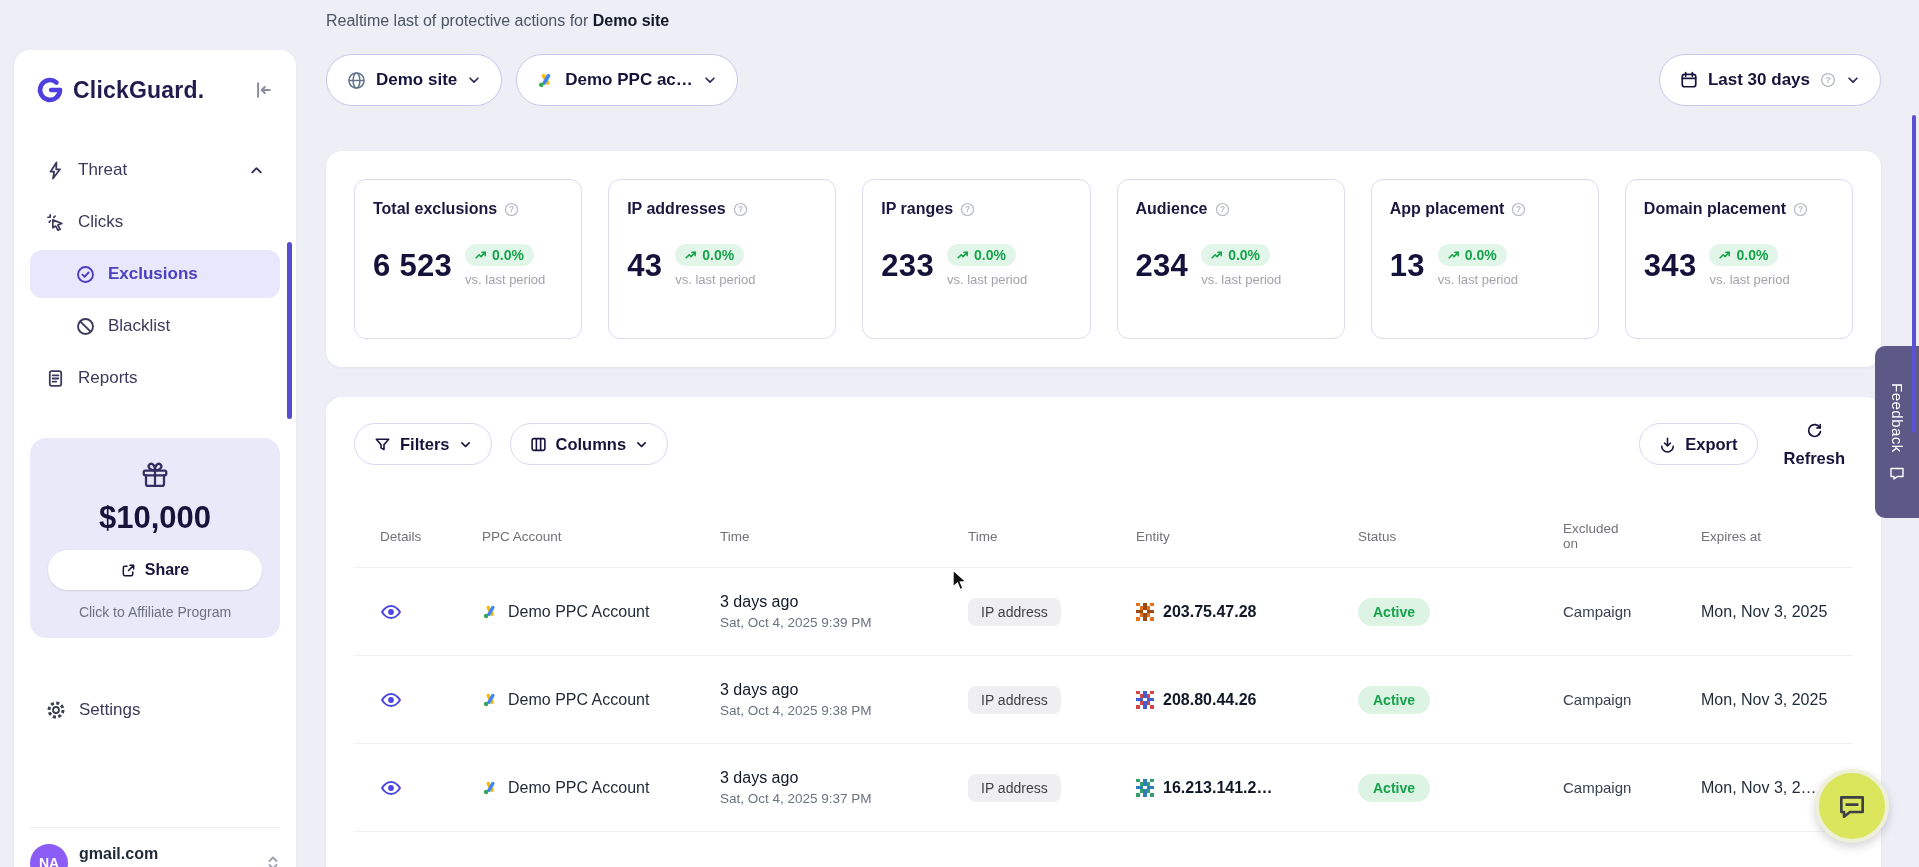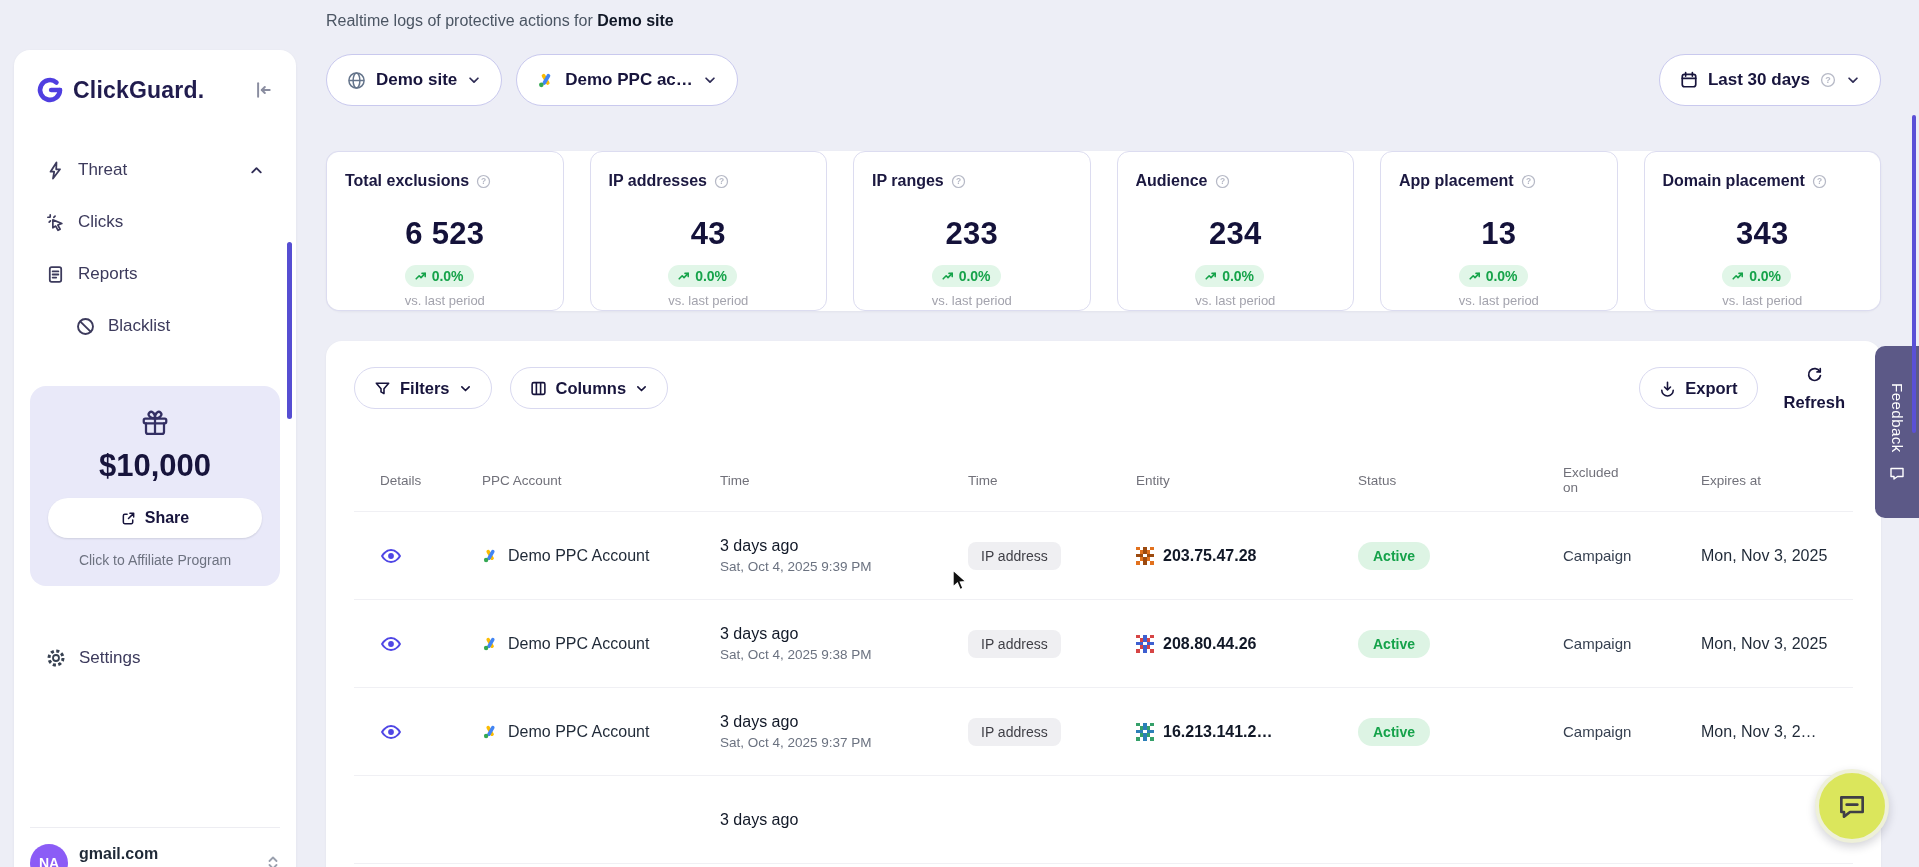--- a/index.html
+++ b/index.html
@@ -70,29 +70,29 @@
   .selector-row { margin-top:24px; display:flex; gap:14px; align-items:center; }
   .pill {
     height:52px; border:1px solid #c9c9ee; background:#fff; border-radius:26px;
     display:flex; align-items:center; gap:10px; padding:0 20px;
     font-size:17px; font-weight:700; color:#17143c; cursor:pointer; font-family:inherit;
   }
   .pill .chev { color:#2f2c55; }
   .pill-date { margin-left:auto; }
 
   .stats-card {
-    margin-top:45px; background:#fff; border-radius:16px; 
+    margin-top:45px; background:#fff; border-radius:16px; padding:28px;
     box-shadow:0 1px 3px rgba(20,20,43,.05);
     display:grid; grid-template-columns:repeat(6,1fr); gap:26px;
   }
   .stat {
     border:1.5px solid #dcdcf0; border-radius:12px; padding:20px 18px; height:160px;
   }
   .stat-label-row { display:flex; align-items:center; gap:7px; font-size:16px; font-weight:600; color:#1b1840; }
-  .stat-value-row { margin-top:26px; display:flex; align-items:center; gap:13px;flex-direction:column; }
+  .stat-value-row { margin-top:26px; display:flex; align-items:center; gap:13px; }
   .stat-value { font-size:31px; font-weight:800; color:#14123a; letter-spacing:.3px; }
   .stat-right { display:flex; flex-direction:column; gap:6px; }
   .delta-badge {
     display:inline-flex; align-items:center; gap:5px; background:#e1f6e8; color:#16a34a;
     font-size:14px; font-weight:700; padding:3px 10px; border-radius:999px; width:max-content;
   }
   .stat-caption { font-size:13px; color:#a3a3ad; }
 
   .table-card {
     margin-top:30px; background:#fff; border-radius:16px; padding:26px 28px; height:620px;
@@ -185,39 +185,48 @@
     <div class="nav-item">
       <span>
         <svg width="19" height="19" viewBox="0 0 18 18" fill="none" stroke="currentColor" stroke-width="1.6" stroke-linecap="round" stroke-linejoin="round">
           <path d="M6.5 6.5 15 10l-3.8 1.4 2.2 4-2 1-2.2-4L6.5 14z"></path>
           <path d="M4 1.8v1.8M1.8 4h1.8M3 8.6l1.2-1.2M8.6 3 7.4 4.2"></path>
         </svg>
       </span>
       <span>Clicks</span>
     </div>
 
+    <div class="nav-item nav-child active">
+      <span>
+        <svg width="19" height="19" viewBox="0 0 16 16" fill="none" stroke="currentColor" stroke-width="1.6" stroke-linecap="round" stroke-linejoin="round">
+          <circle cx="8" cy="8" r="6.3"></circle>
+            <path d="M5.4 8.1l1.8 1.8 3.4-3.6"></path>
+        </svg>
+      </span>
+      <span>Exclusions</span>
+    </div>
+
+    <div class="nav-item nav-child">
+      <span>
+        <svg width="19" height="19" viewBox="0 0 16 16" fill="none" stroke="currentColor" stroke-width="1.6" stroke-linecap="round">
+          <circle cx="8" cy="8" r="6.3"></circle>
+            <path d="M3.7 3.9l8.6 8.4"></path>
+        </svg>
+      </span>
+      <span>Blacklist</span>
+    </div>
 
     <div class="nav-item">
       <span>
         <svg width="19" height="19" viewBox="0 0 16 16" fill="none" stroke="currentColor" stroke-width="1.5" stroke-linecap="round">
           <rect x="3.2" y="1.8" width="9.6" height="12.4" rx="1.6"></rect>
             <path d="M5.6 5.4h4.8M5.6 8h4.8M5.6 10.6h3"></path>
         </svg>
       </span>
       <span>Reports</span>
-    </div>
-
-    <div class="nav-item nav-child">
-      <span>
-        <svg width="19" height="19" viewBox="0 0 16 16" fill="none" stroke="currentColor" stroke-width="1.6" stroke-linecap="round">
-          <circle cx="8" cy="8" r="6.3"></circle>
-            <path d="M3.7 3.9l8.6 8.4"></path>
-        </svg>
-      </span>
-      <span>Blacklist</span>
     </div>
   </nav>
 
   <div class="side-scroll"></div>
 
   <div class="promo">
     <div class="promo-gift">
       <svg width="30" height="30" viewBox="0 0 20 20" fill="none" stroke="currentColor" stroke-width="1.5" stroke-linecap="round" stroke-linejoin="round">
         <rect x="2.5" y="7" width="15" height="3.2" rx="1"></rect>
         <path d="M4 10.2V16a1.3 1.3 0 0 0 1.3 1.3h9.4A1.3 1.3 0 0 0 16 16v-5.8"></path>
@@ -258,21 +267,21 @@
       <svg width="14" height="18" viewBox="0 0 14 18" fill="none" stroke="currentColor" stroke-width="1.8" stroke-linecap="round" stroke-linejoin="round">
         <path d="M3.5 7 7 3.5 10.5 7M3.5 11 7 14.5 10.5 11"></path>
       </svg>
     </span>
   </div>
 </aside>
 
 <main class="main">
 
   <div class="subtitle">
-    <span>Realtime logs of protective actions for </span><b>Demo site</b>
+    <span>Realtime last of protective actions for </span><b>Demo site</b>
   </div>
 
   <div class="selector-row">
     <button class="pill">
       <span>
         <svg width="19" height="19" viewBox="0 0 18 18" fill="none" stroke="#64748b" stroke-width="1.4">
           <circle cx="9" cy="9" r="7.2"></circle>
             <ellipse cx="9" cy="9" rx="3.2" ry="7.2"></ellipse>
             <path d="M2 9h14"></path>
         </svg>

